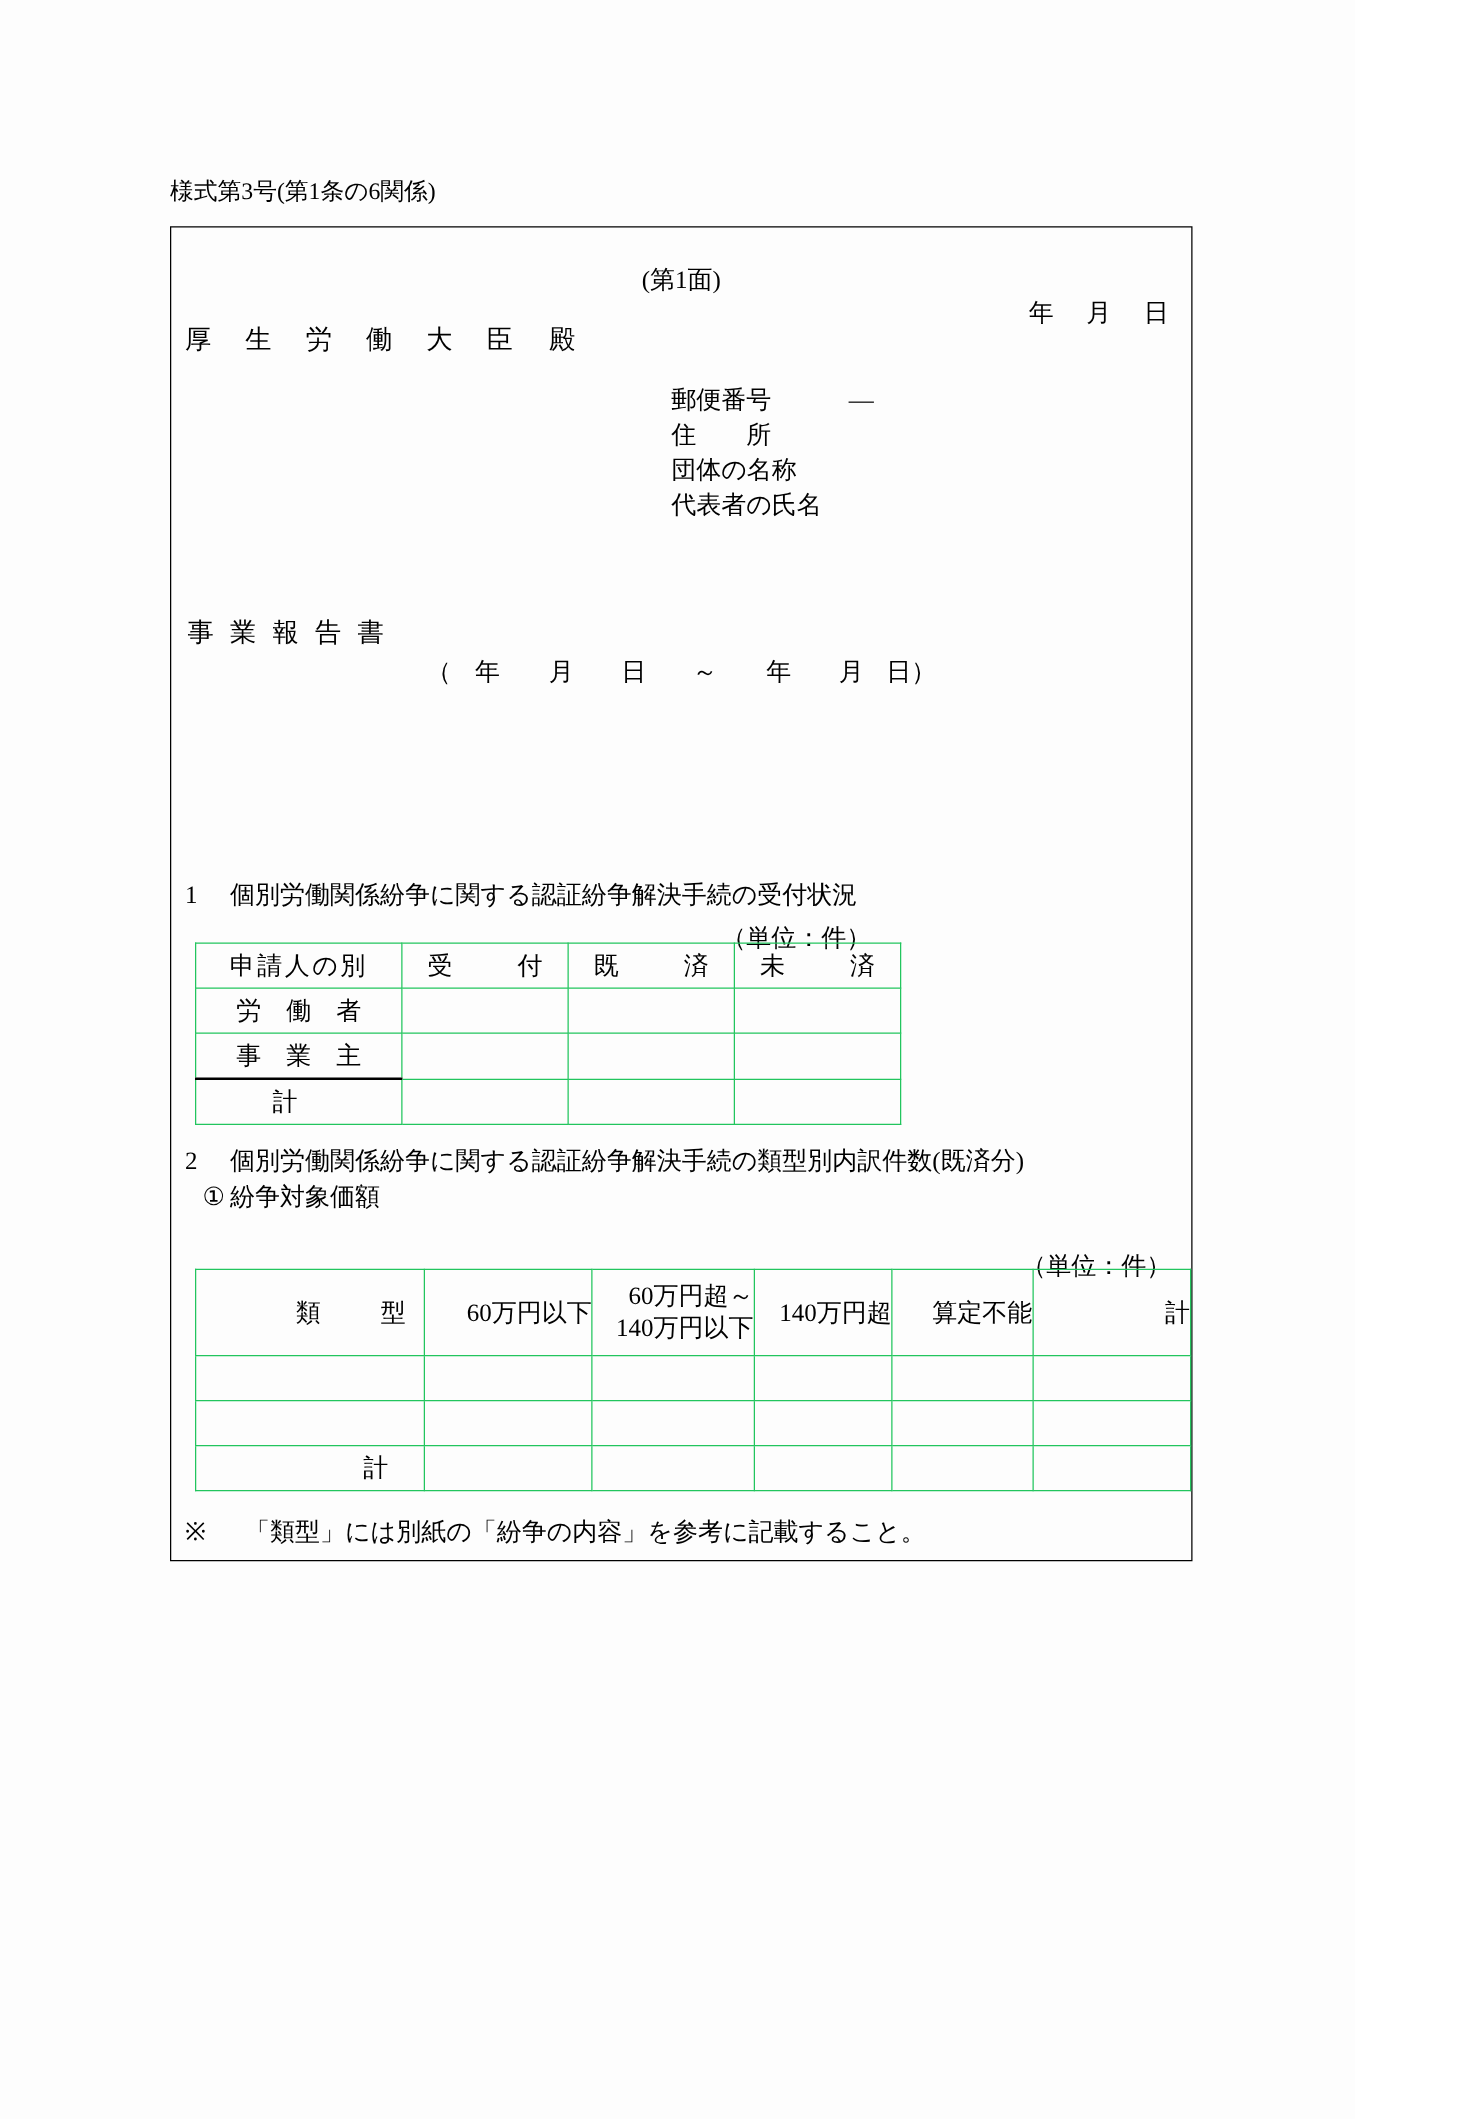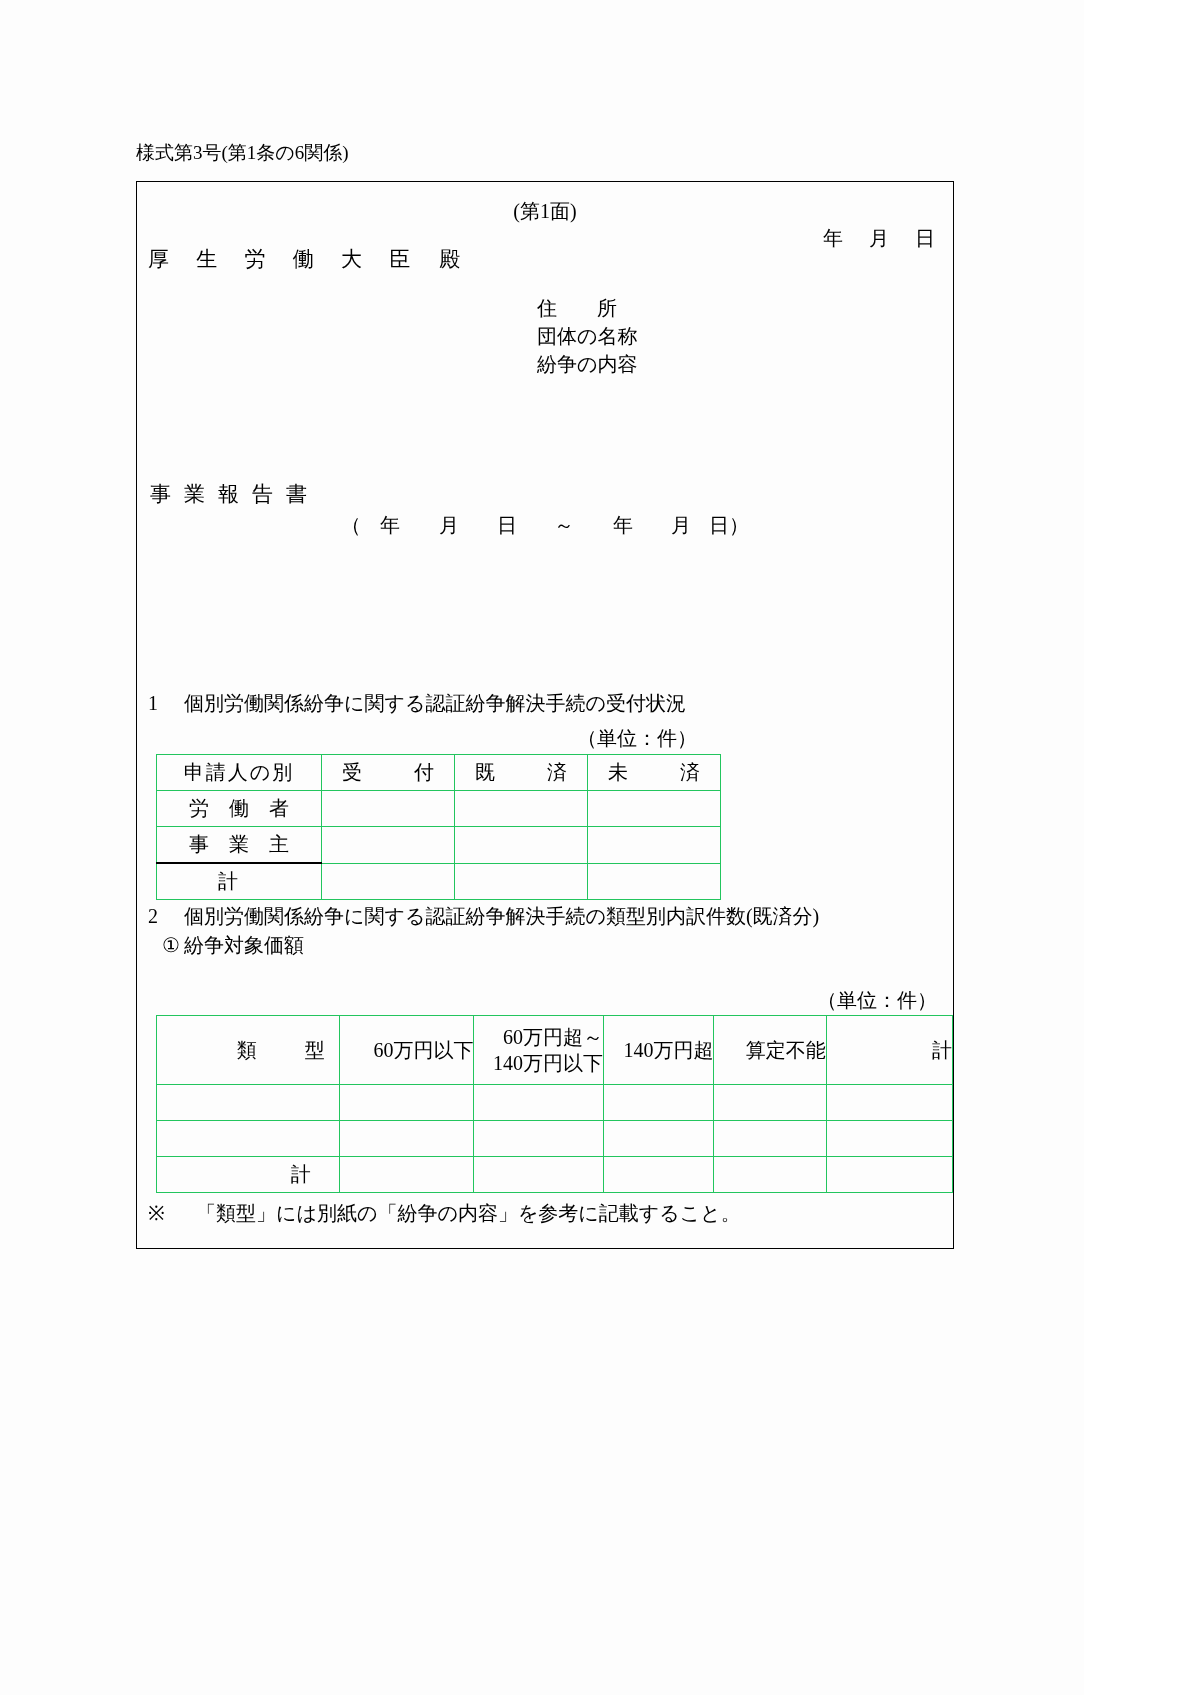--- a/index.html
+++ b/index.html
@@ -38,21 +38,21 @@
     height: 1068px;
     border: 1.5px solid #000;
     box-sizing: border-box;
     background: #fdfdfd;
   }
   .inner {
     position: relative;
     width: 100%;
     height: 100%;
   }
-  .abs { position: absolute; white-space: nowrap; }
+  .abs { position: absolute; white-space: nowrap; margin-top: 12px; }
 
   .face-label {
     left: 0; right: 0;
     top: 16px;
     text-align: center;
     font-size: 20px;
   }
   .date-line {
     right: 18px;
     top: 43px;
@@ -204,27 +204,30 @@
       <div class="abs date-line">
         <span class="g">年</span><span class="g">月</span><span>日</span>
       </div>
 
       <div class="abs minister">
         <span>厚 生 労 働 大 臣</span><span class="hon">殿</span>
       </div>
 
       <div class="abs addr-block">
         <span class="addr-row">
+          <span class="addr-label">郵便番号</span><span class="dash1">—</span>
+        </span>
+        <span class="addr-row">
           <span class="addr-label">住　　所</span>
         </span>
         <span class="addr-row">
           <span class="addr-label">団体の名称</span>
         </span>
         <span class="addr-row">
-          <span class="addr-label">紛争の内容</span>
+          <span class="addr-label">代表者の氏名</span>
         </span>
       </div>
 
       <div class="abs doc-title">事業報告書</div>
 
       <div class="abs period">
         <span>（</span><span class="s">年</span><span class="s2">月</span><span class="s3">日</span><span class="s">～</span><span class="s2">年</span><span class="s3">月</span><span>日</span><span>）</span>
       </div>
 
 

